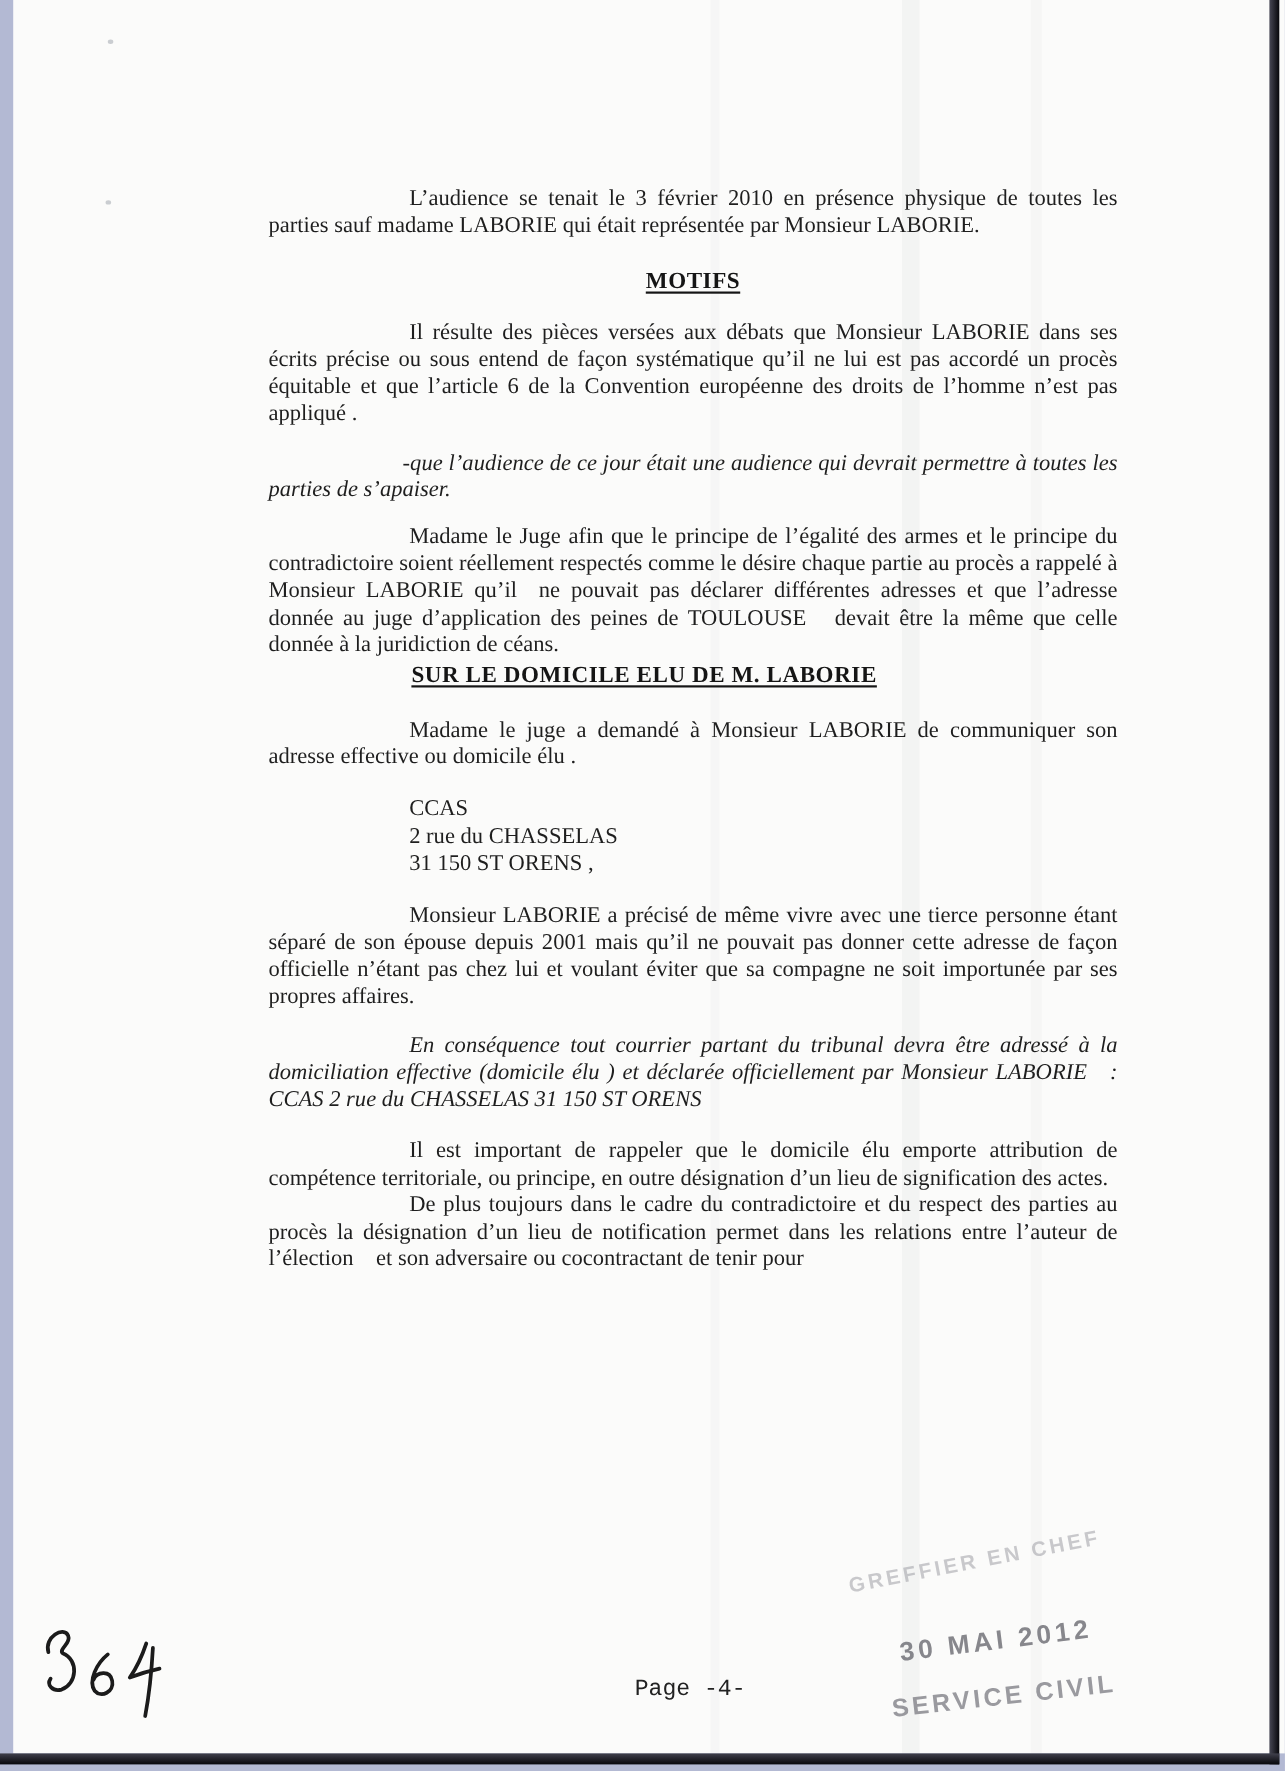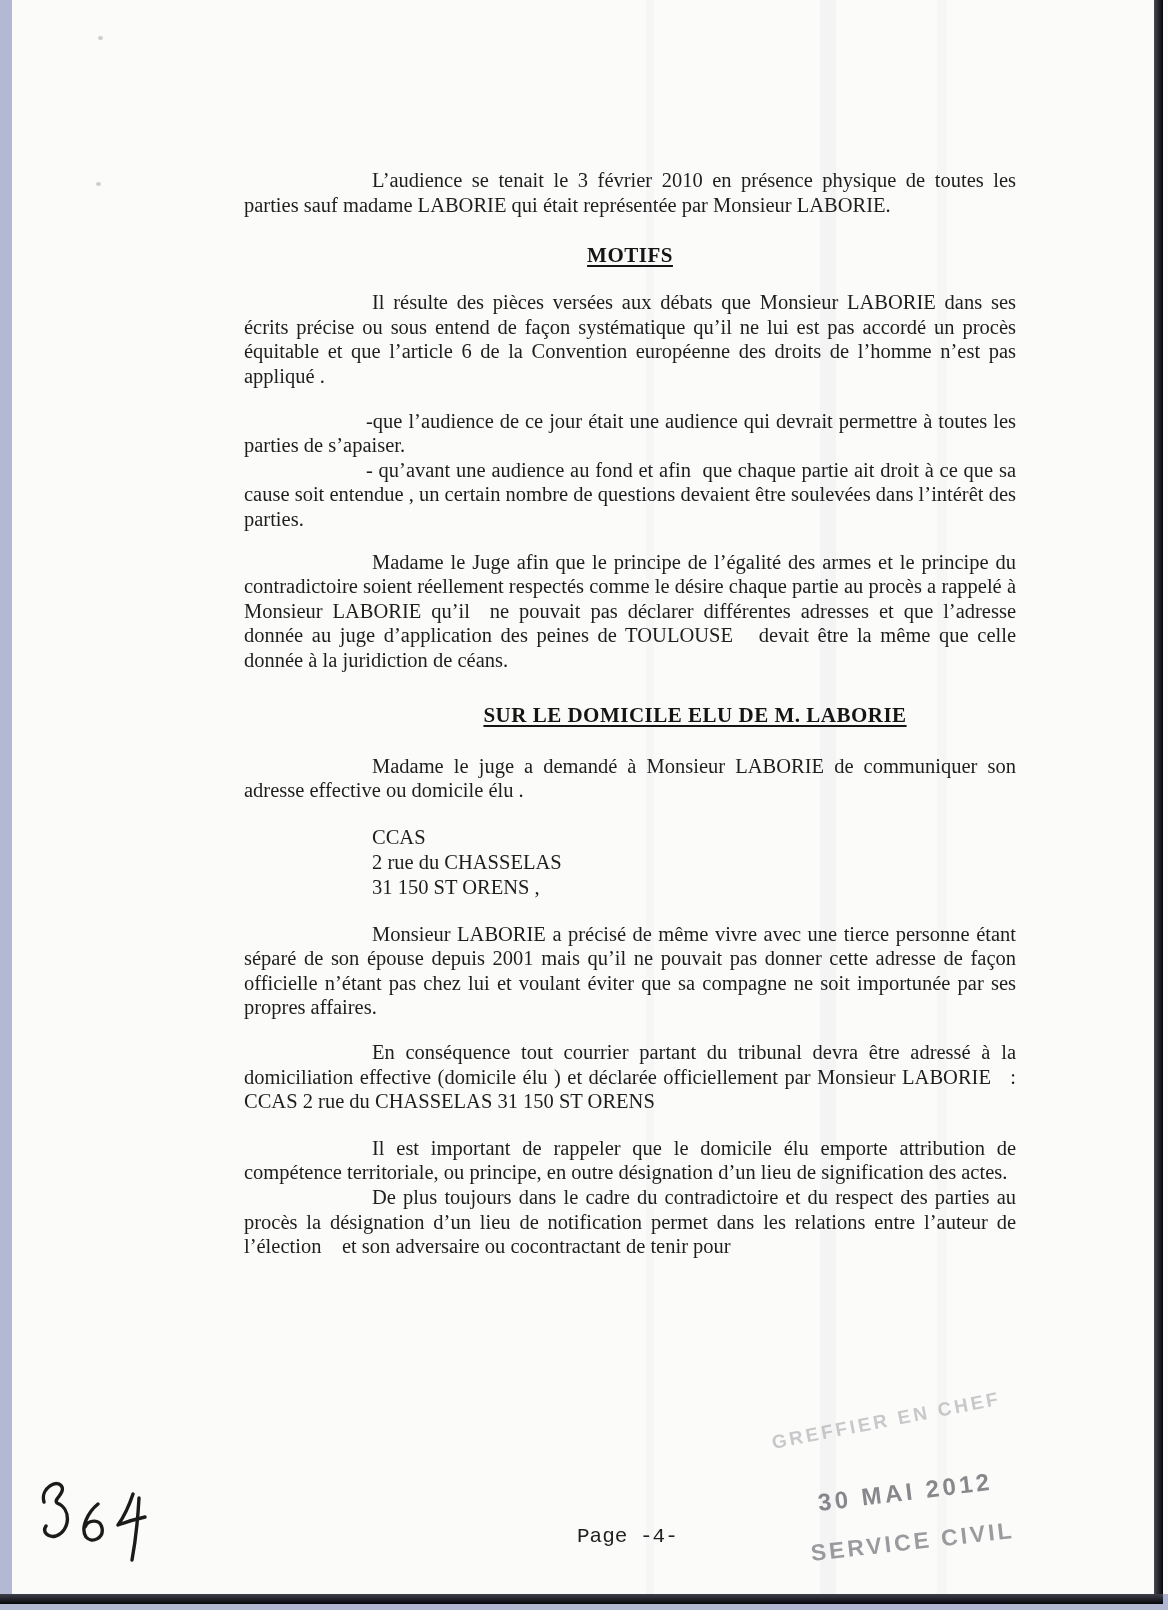--- a/index.html
+++ b/index.html
@@ -32,32 +32,32 @@
   }
   
   .doc{
     position:absolute;left:232px;top:168px;width:772px;
     font-size:20.5px;line-height:24.6px;color:#1e1e1e;
     text-align:justify;
   }
   .doc p{margin:0;white-space:pre-wrap;}
   .indent{text-indent:128px;}
   .indent-sm{text-indent:122px;}
-  .mt{margin-top:20px !important;}
+  .mt{margin-top:20px !important;font-style:italic;}
   .mt22{margin-top:22px !important;}
   .mt26{margin-top:26px !important;}
   .mt18{margin-top:18px !important;}
   h2{
     margin:0;font-size:21px;line-height:25px;color:#151515;
     font-weight:bold;text-decoration:underline;
     text-decoration-thickness:2px;text-underline-offset:3px;
     letter-spacing:0.5px;
   }
   .h-center{text-align:center;margin-top:26px;}
-  .h-left{text-align:center;margin-left:130px;margin-top:30px;}
+  .h-left{text-align:left;margin-left:130px;margin-top:2px;}
   .address{margin-top:22px;margin-left:128px;line-height:25px;text-align:left;}
   .address span{display:block;}
   .footer-page{
     position:absolute;left:565px;top:1525px;
     font-size:21px;color:#222;font-family:Liberation Mono, monospace;
   }
   
   .stamp{
     position:absolute;
     font-family:"Liberation Sans","DejaVu Sans",sans-serif;
@@ -94,21 +94,20 @@
     <div class="speck" style="left:86px;top:36px;width:5px;height:4px;"></div>
     <div class="speck" style="left:84px;top:182px;width:5px;height:4px;"></div>
 
     <div class="doc">
       <p class="indent">L’audience se tenait le 3 février 2010 en présence physique de toutes les parties sauf madame LABORIE qui était représentée par Monsieur LABORIE.</p>
 
       <h2 class="h-center">MOTIFS</h2>
 
       <p class="indent mt22">Il résulte des pièces versées aux débats que Monsieur LABORIE dans ses écrits précise ou sous entend de façon systématique qu’il ne lui est pas accordé un procès équitable et que l’article 6 de la Convention européenne des droits de l’homme n’est pas appliqué .</p>
       <p class="indent-sm mt">-que l’audience de ce jour était une audience qui devrait permettre à toutes les parties de s’apaiser.</p>
-      <p class="indent-sm">- qu’avant une audience au fond et afin  que chaque partie ait droit à ce que sa cause soit entendue , un certain nombre de questions devaient être soulevées dans l’intérêt des parties.</p>
       <p class="indent mt18">Madame le Juge afin que le principe de l’égalité des armes et le principe du contradictoire soient réellement respectés comme le désire chaque partie au procès a rappelé à Monsieur LABORIE qu’il  ne pouvait pas déclarer différentes adresses et que l’adresse donnée au juge d’application des peines de TOULOUSE   devait être la même que celle donnée à la juridiction de céans.</p>
 
       <h2 class="h-left">SUR LE DOMICILE ELU DE M. LABORIE</h2>
 
       <p class="indent mt26">Madame le juge a demandé à Monsieur LABORIE de communiquer son adresse effective ou domicile élu .</p>
 
       <div class="address">
         <span>CCAS</span>
         <span>2 rue du CHASSELAS</span>
         <span>31 150 ST ORENS ,</span>

